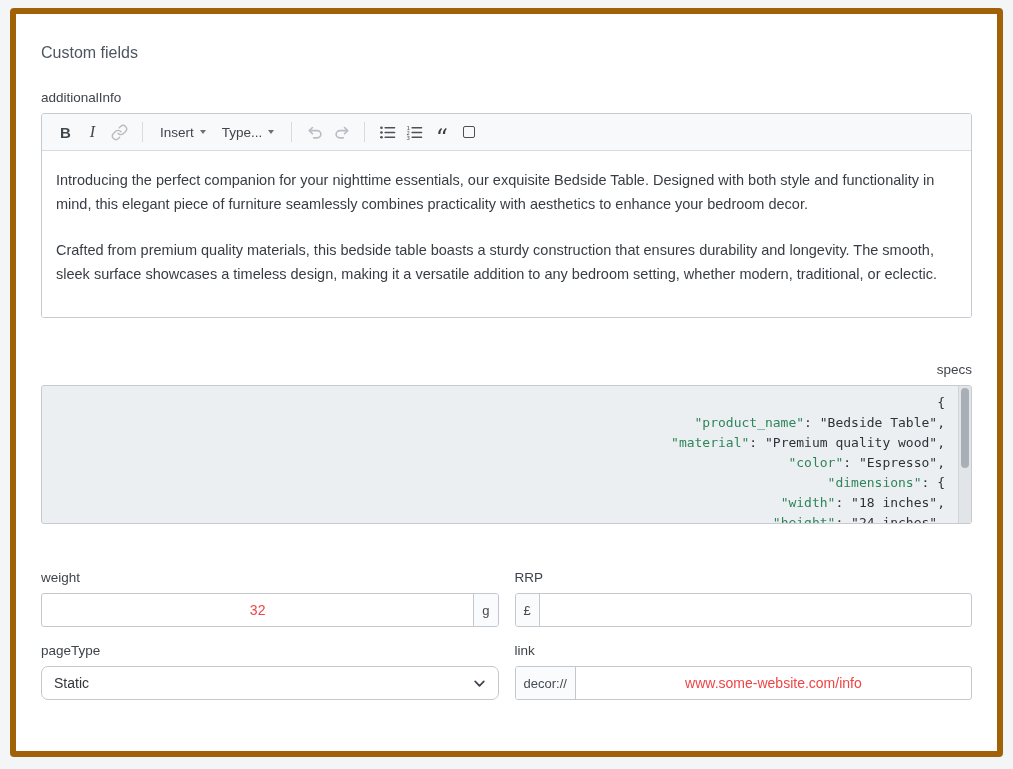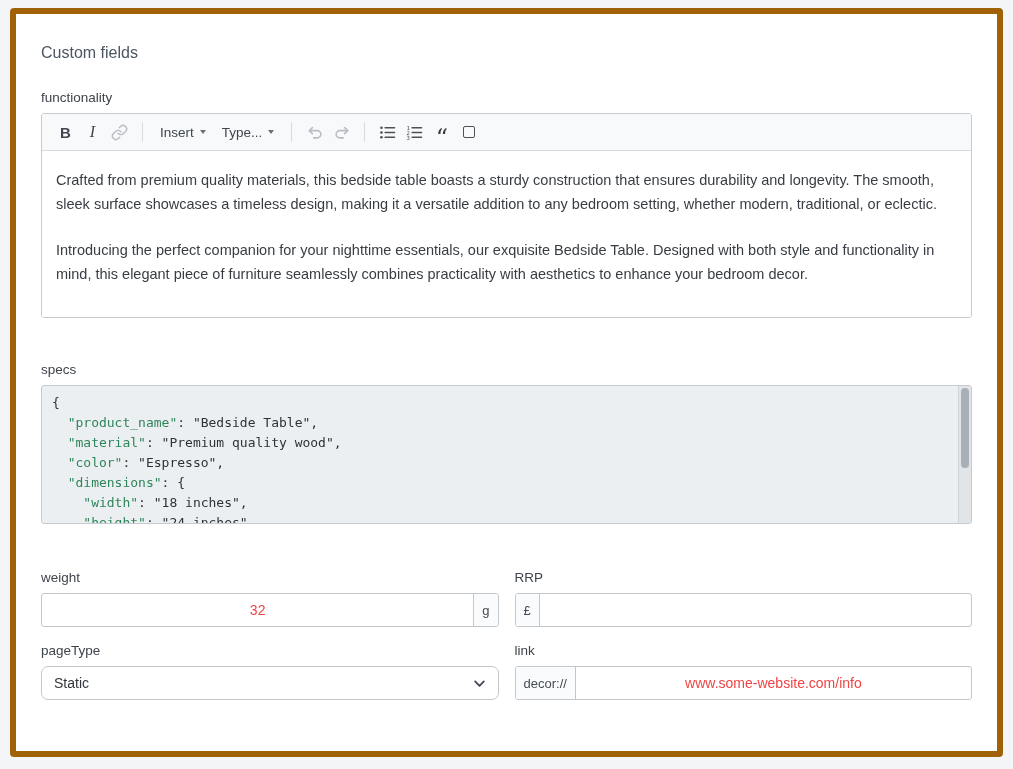--- a/index.html
+++ b/index.html
@@ -99,21 +99,21 @@
     padding: 2px 14px 16px 14px;
     font-size: 14.5px;
     line-height: 24px;
     color: #383d44;
     background: #fff;
     min-height: 166px;
   }
   .editor-content p { margin: 15px 0 22px 0; }
   .editor-content p:last-child { margin-bottom: 0; }
   
-  .specs-section { margin-bottom: 46px; }
+  .specs-section { margin-bottom: 46px; text-align: right; }
   .code-area {
     position: relative;
     background: #eceff1;
     border: 1px solid #c7cbd1;
     border-radius: 3px;
     height: 139px;
     overflow: hidden;
     font-family: "DejaVu Sans Mono", monospace;
     font-size: 13px;
     line-height: 20px;
@@ -192,21 +192,21 @@
   }
   svg { display: block; }
 </style>
 </head>
 <body>
 
 <div class="card">
   <h2 class="card-title">Custom fields</h2>
 
   <section class="editor-section">
-    <label class="field-label">functionality</label>
+    <label class="field-label">additionalInfo</label>
     <div class="editor">
       <div class="toolbar">
         <div class="tb-btn bold">B</div>
         <div class="tb-btn italic">I</div>
         <div class="tb-btn muted">
           <span>
             <svg width="17" height="17" viewBox="0 0 24 24" fill="none" stroke="#b7bdc3" stroke-width="2" stroke-linecap="round" stroke-linejoin="round">
               <path d="M10 13a5 5 0 0 0 7.54.54l3-3a5 5 0 0 0-7.07-7.07l-1.72 1.71"></path>
               <path d="M14 11a5 5 0 0 0-7.54-.54l-3 3a5 5 0 0 0 7.07 7.07l1.71-1.71"></path>
             </svg>
@@ -264,22 +264,22 @@
           </span>
         </div>
         <div class="tb-btn">
           <span class="quote-glyph">“</span>
         </div>
         <div class="tb-btn">
           <span class="square-icon"></span>
         </div>
       </div>
       <div class="editor-content">
+        <p>Introducing the perfect companion for your nighttime essentials, our exquisite Bedside Table. Designed with both style and functionality in mind, this elegant piece of furniture seamlessly combines practicality with aesthetics to enhance your bedroom decor.</p>
         <p>Crafted from premium quality materials, this bedside table boasts a sturdy construction that ensures durability and longevity. The smooth, sleek surface showcases a timeless design, making it a versatile addition to any bedroom setting, whether modern, traditional, or eclectic.</p>
-        <p>Introducing the perfect companion for your nighttime essentials, our exquisite Bedside Table. Designed with both style and functionality in mind, this elegant piece of furniture seamlessly combines practicality with aesthetics to enhance your bedroom decor.</p>
       </div>
     </div>
   </section>
 
   <section class="specs-section">
     <label class="field-label">specs</label>
     <div class="code-area">
       <div class="code-line"><span class="json-key"></span><span class="json-rest">{</span></div>
       <div class="code-line"><span class="json-key">  "product_name"</span><span class="json-rest">: "Bedside Table",</span></div>
       <div class="code-line"><span class="json-key">  "material"</span><span class="json-rest">: "Premium quality wood",</span></div>

